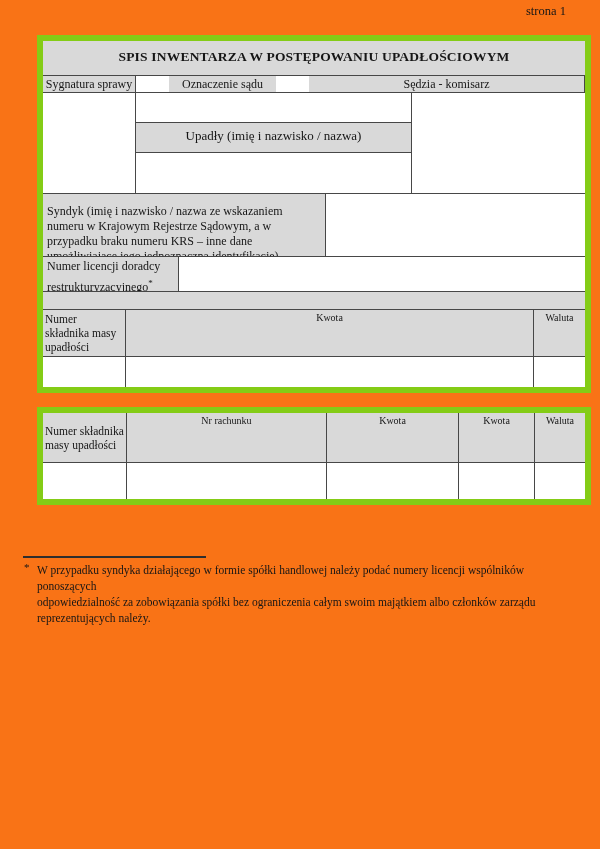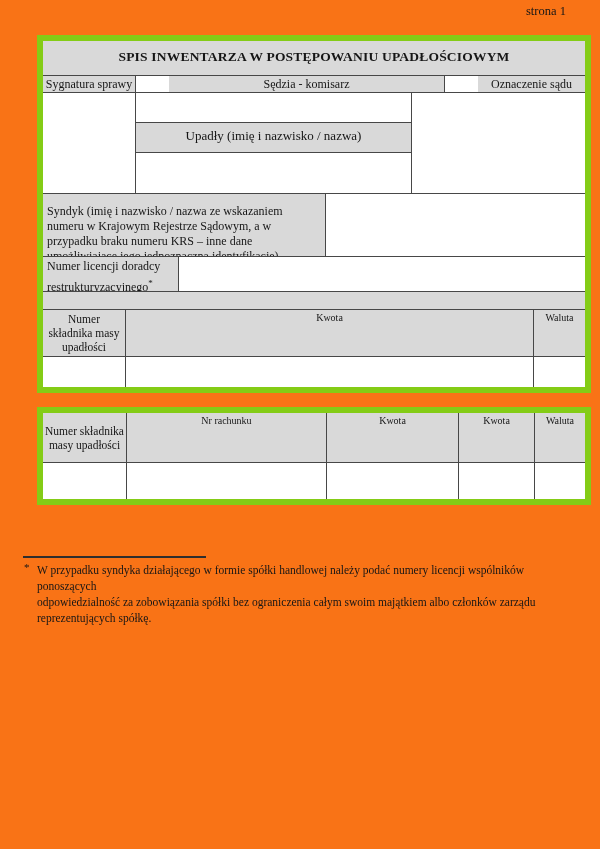--- a/index.html
+++ b/index.html
@@ -39,21 +39,21 @@
   .lic-label sup { font-size:9px; }
 
   .r-band1 { height:18px; align-items:center; justify-content:center; }
   .band-text { width:100%; text-align:center; font-size:12px;margin-top:39px; }
 
   .r-band2 { height:28px; align-items:flex-start; justify-content:center; }
   .r-band2 .band-text { padding-top:4px; }
 
   .r-thead1 { height:47px; }
   .r-thead2 { height:50px; }
-  .th-center { display:flex; align-items:center; justify-content:center; text-align:center; font-size:11.5px; line-height:14px; padding:0 2px; }
+  .th-center { display:flex; align-items:center; justify-content:center; text-align:left; font-size:11.5px; line-height:14px; padding:0 2px; }
   .th-top { display:flex; align-items:flex-start; justify-content:center; font-size:10px; padding-top:2px; }
 
   .r-data1 { height:30px; }
   .r-data2 { height:36px; }
 
   .w-c1  { width:93px; }
   .w-c2  { width:276px; }
   .w-syn { width:283px; }
   .w-lic { width:136px; }
   .w-t1a { width:83px; }
@@ -77,22 +77,22 @@
   <div class="strona">strona 1</div>
 
   <div class="tbl tblA">
 
     <div class="row r-title gray">
       <div class="title-text">SPIS INWENTARZA W POSTĘPOWANIU UPADŁOŚCIOWYM</div>
     </div>
 
     <div class="row r-head">
       <div class="cell br gray w-c1">Sygnatura sprawy</div>
+      <div class="cell gray flex1">Oznaczenie sądu</div>
       <div class="cell br gray w-c2">Sędzia - komisarz</div>
-      <div class="cell gray flex1">Oznaczenie sądu</div>
     </div>
 
     <div class="row r-body">
       <div class="cell br w-c1"></div>
       <div class="cell br w-c2 mid-stack">
         <div class="mid-top"></div>
         <div class="mid-label gray">Upadły (imię i nazwisko / nazwa)</div>
         <div class="mid-bottom"></div>
       </div>
       <div class="cell flex1"></div>
@@ -146,17 +146,17 @@
     </div>
 
   </div>
 
   <div class="footnote">
     <div class="fn-rule"></div>
     <div class="fn-body">
       <span class="fn-marker">*</span>
       <div>W przypadku syndyka działającego w formie spółki handlowej należy podać numery licencji wspólników ponoszących</div>
       <div>odpowiedzialność za zobowiązania spółki bez ograniczenia całym swoim majątkiem albo członków zarządu</div>
-      <div>reprezentujących spółkę.</div>
+      <div>reprezentujących należy.</div>
     </div>
   </div>
 
 </div>
 
 </body></html>

